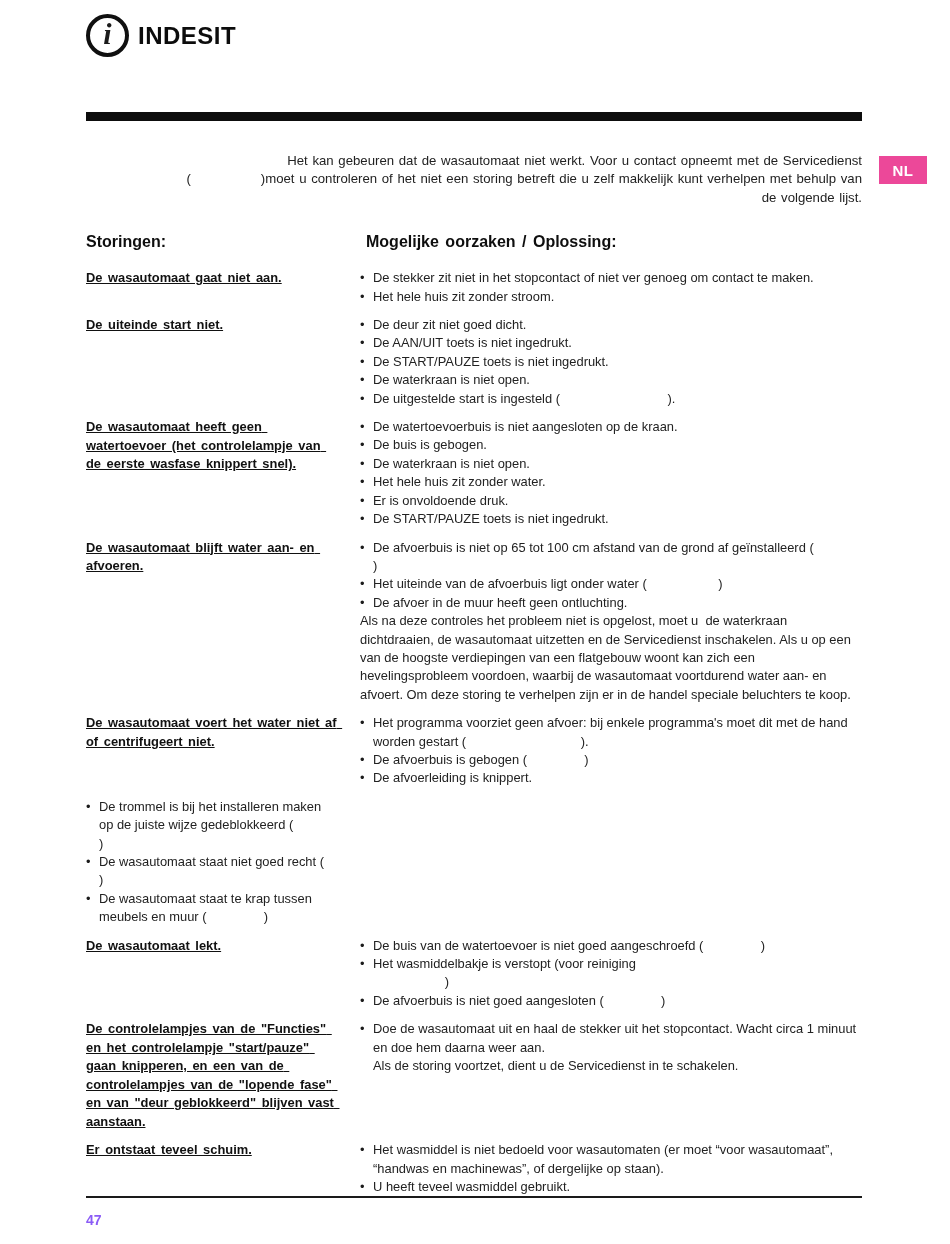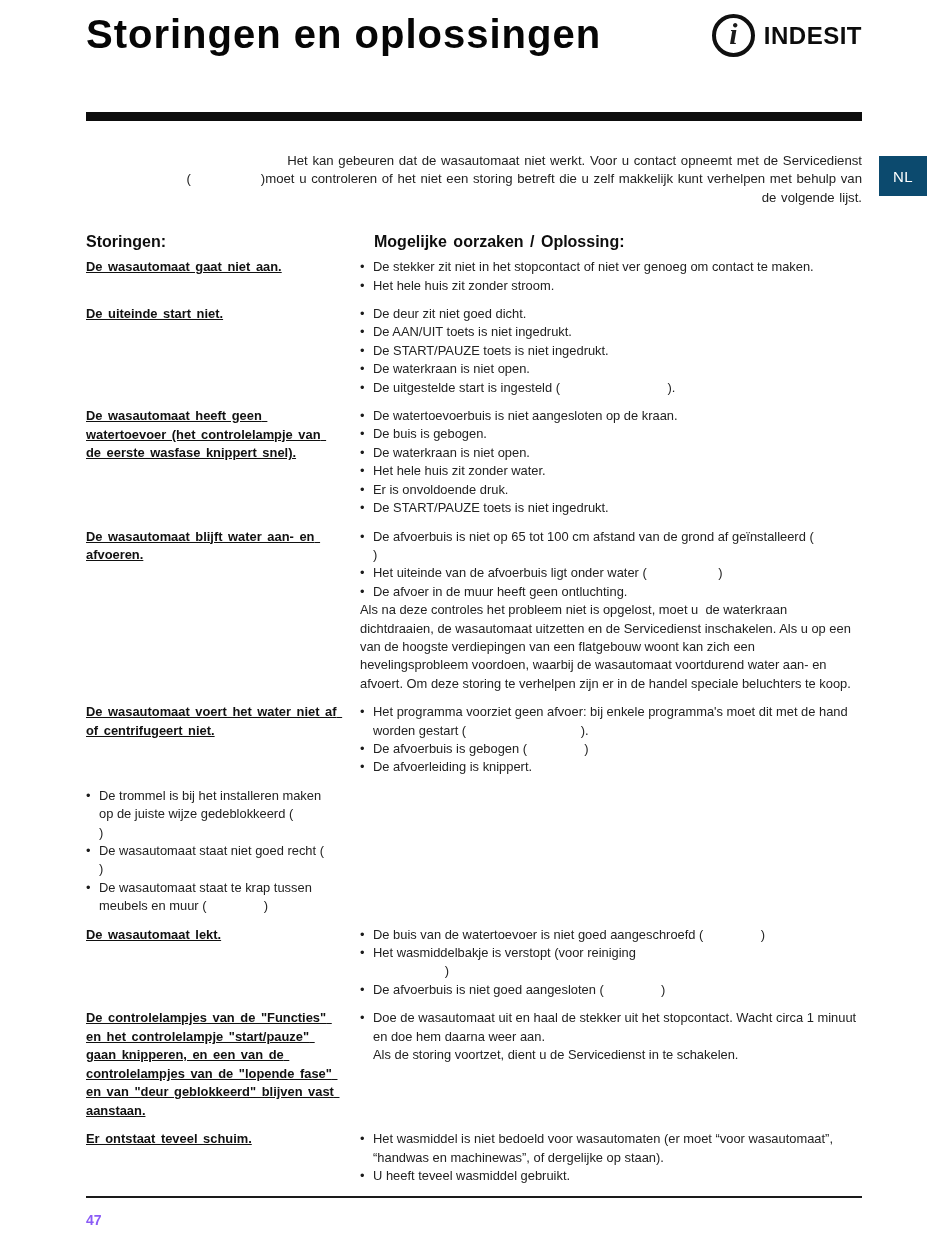--- a/index.html
+++ b/index.html
@@ -20,34 +20,34 @@
   .logo-circle {
     width: 43px; height: 43px; border: 4px solid #101010; border-radius: 50%;
     display: flex; align-items: center; justify-content: center; flex: 0 0 43px;
   }
   .logo-i { font-family: "Liberation Serif", serif; font-style: italic; font-weight: bold; font-size: 30px; line-height: 1; margin-top: -3px; }
   .logo-text { font-size: 24px; font-weight: bold; letter-spacing: 0.5px; color: #0c0c0c; }
 
   .black-bar { height: 9px; background: #0d0d0d; margin-top: 55px; }
 
   .nl-badge {
-    position: absolute; left: 879px; top: 156px; width: 48px; height: 40px;
-    background: #0c4a6e; color: #ffffff; font-weight: normal; font-size: 15px;
+    position: absolute; left: 879px; top: 156px; width: 48px; height: 28px;
+    background: #ec4899; color: #ffffff; font-weight: bold; font-size: 15px;
     display: flex; align-items: center; justify-content: center; letter-spacing: 0.5px;
   }
 
   .intro {
     margin-top: 31px; font-size: 13.2px; line-height: 18.4px;
     white-space: pre-wrap; word-spacing: 1px; color: #222; text-align: right;
   }
 
   
   .cols-header {
-    display: grid; grid-template-columns: 252px 1fr; column-gap: 36px;
-    margin-top: 26px; margin-bottom: 7px;
+    display: grid; grid-template-columns: 252px 1fr; column-gap: 28px;
+    margin-top: 26px; margin-bottom: 18px;
   }
   .col-h { font-size: 16px; font-weight: bold; word-spacing: 2px; color: #0e0e0e; }
 
   .row { display: grid; grid-template-columns: 252px 1fr; column-gap: 22px; margin-bottom: 10px; }
   .problem {
     font-weight: bold; font-size: 12.9px; line-height: 18.5px;
     word-spacing: 2px; color: #111; white-space: pre-wrap; text-decoration: underline;
   }
   .causes { min-width: 0; }
   .cause { display: flex; }
@@ -63,21 +63,20 @@
   
   .footer-line { position: absolute; left: 86px; width: 776px; top: 1196px; height: 2px; background: #1a1a1a; }
   .page-number { position: absolute; left: 86px; width: 776px; top: 1212px; font-weight: bold; font-size: 14px; color: #8b5cf6; }
 </style>
 </head>
 <body>
 
 <div class="content">
 
   <header class="header">
-    <h1 class="title">Storingen en oplossingen</h1>
     <div class="logo">
       <span class="logo-circle">
           <span class="logo-i">i</span>
         </span>
       <span class="logo-text">INDESIT</span>
     </div>
   </header>
 
   <div class="black-bar"></div>
 

